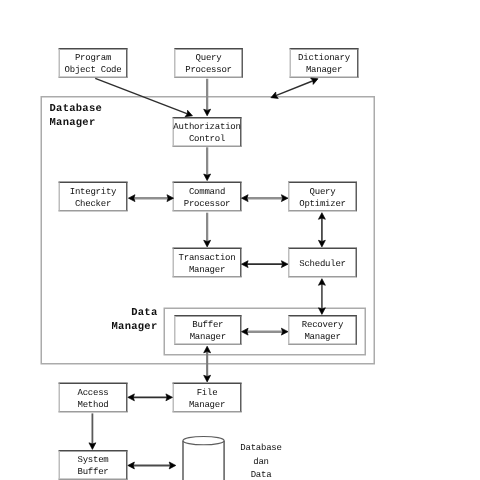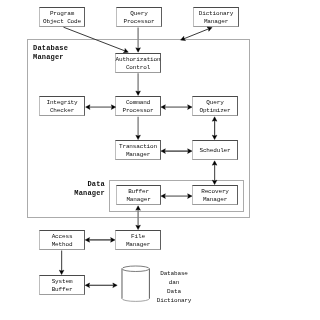--- a/index.html
+++ b/index.html
@@ -1,20 +1,20 @@
 <!DOCTYPE html>
 <html><head>
 <meta charset="utf-8">
 <title>Database Manager Architecture Diagram</title>
 <style>
   html,body{margin:0;padding:0;}
   body{width:292px;height:320px;background:#ffffff;
        font-family:"Liberation Mono","DejaVu Sans Mono",monospace;
        overflow:hidden;-webkit-font-smoothing:antialiased;}
-  #stage{position:relative;width:292px;height:260px;transform:translateZ(0);}
+  #stage{position:relative;width:292px;height:260px;transform:translateZ(0);margin-top:25px;}
 
   
   .box{position:absolute;background:#fff;box-sizing:border-box;
        border:1px solid #5a5a5a;border-top-color:#4a4a4a;border-left-color:#bdbdbd;
        border-right-color:#5e5e5e;border-bottom-color:#9c9c9c;
        display:flex;flex-direction:column;align-items:center;justify-content:center;z-index:3;}
   .box>.ln{transform:translateY(1px);}
   .ln{font-size:6px;line-height:8.5px;color:#111;white-space:nowrap;letter-spacing:-0.15px;}
 
   

